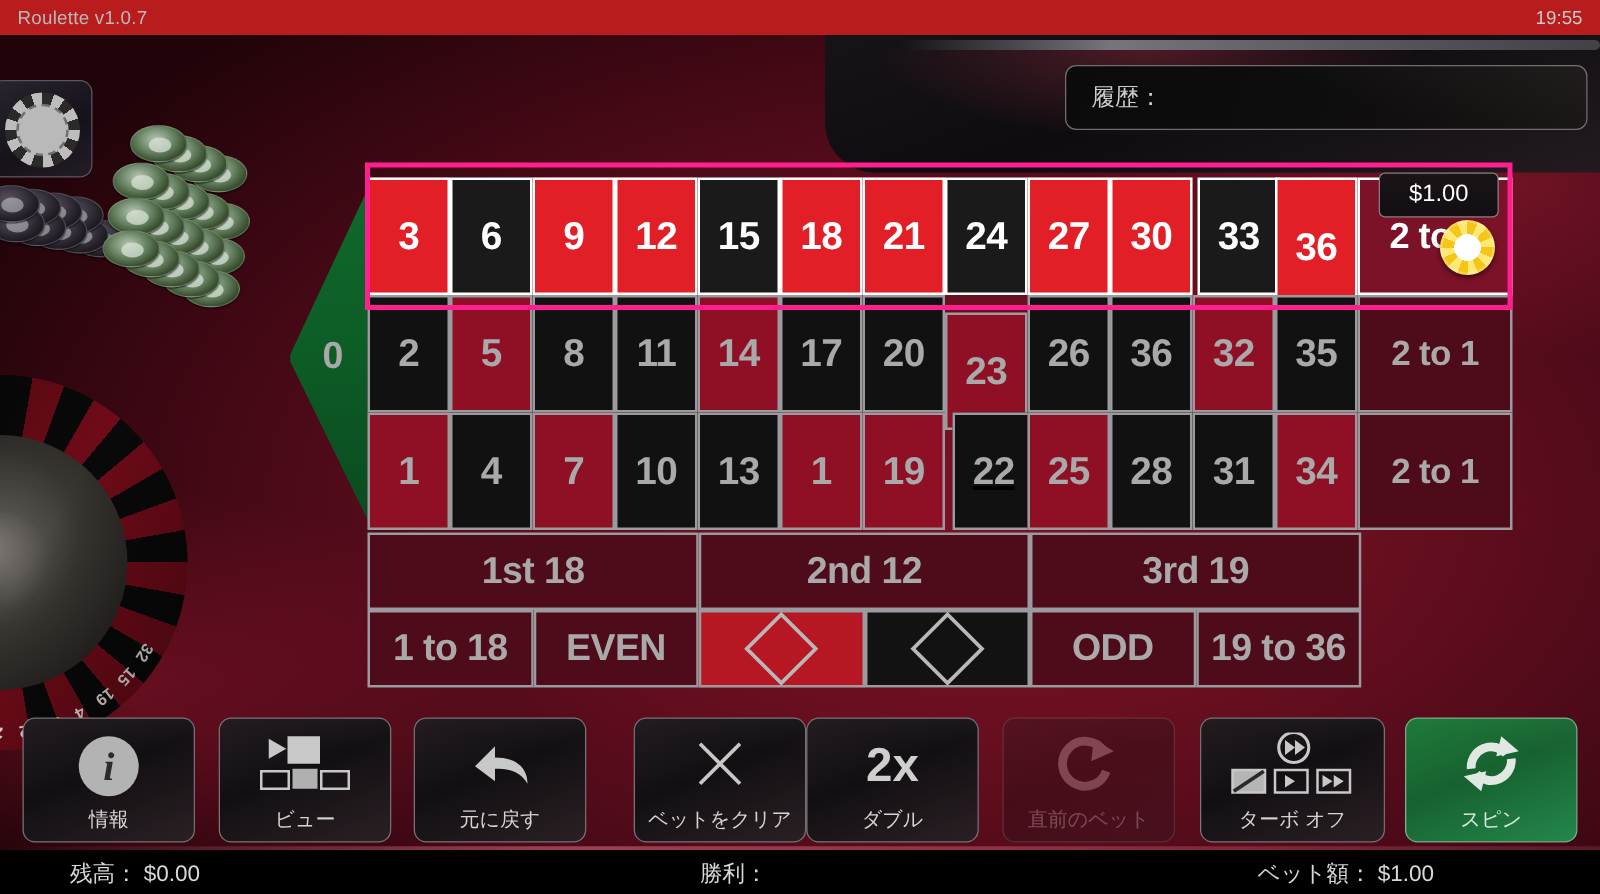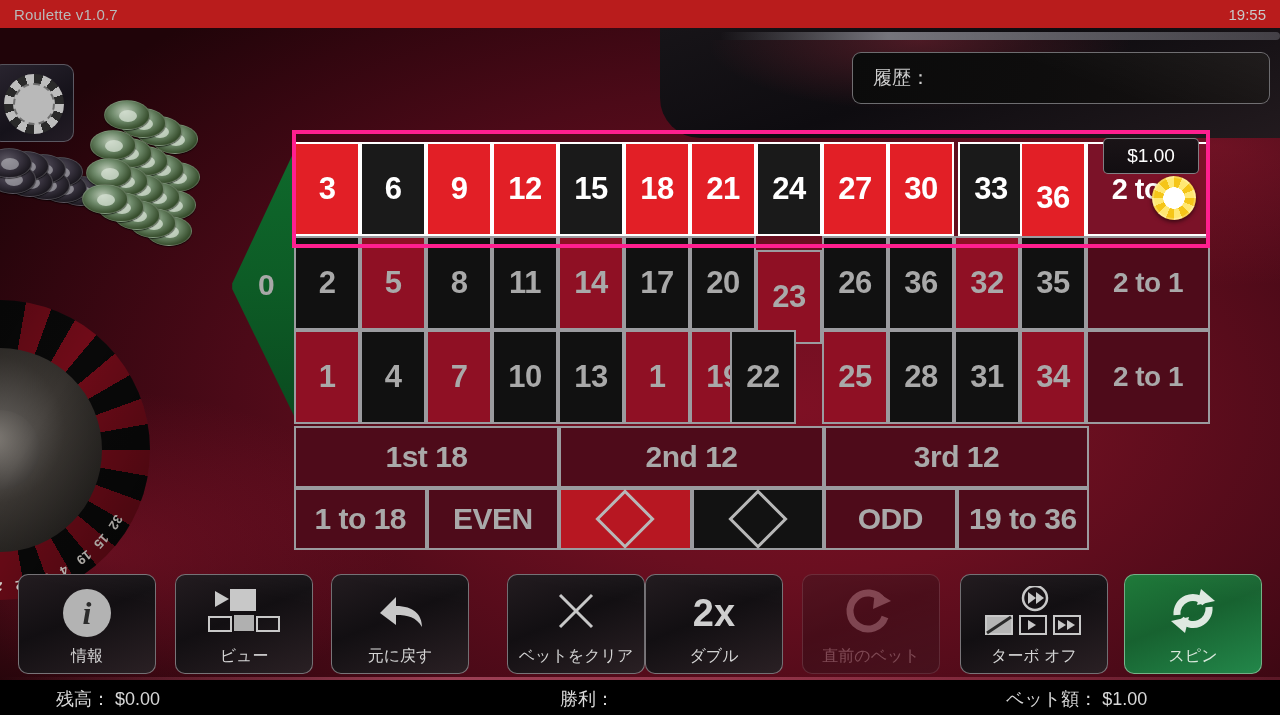--- a/index.html
+++ b/index.html
@@ -483,21 +483,21 @@
           </div>
           <div class="cell black" style="left: 264px; top: 188px; width: 66px; height: 94px;">
             <span class="v">13</span>
           </div>
           <div class="cell red" style="left: 330px; top: 188px; width: 66px; height: 94px;">
             <span class="v">1</span>
           </div>
           <div class="cell red" style="left: 396px; top: 188px; width: 66px; height: 94px;">
             <span class="v">19</span>
           </div>
-          <div class="cell black" style="left: 436px; top: 188px; width: 66px; height: 94px;">
+          <div class="cell black" style="left: 468px; top: 188px; width: 66px; height: 94px; text-decoration: underline;">
             <span class="v">22</span>
           </div>
           <div class="cell red" style="left: 528px; top: 188px; width: 66px; height: 94px;">
             <span class="v">25</span>
           </div>
           <div class="cell black" style="left: 594px; top: 188px; width: 66px; height: 94px;">
             <span class="v">28</span>
           </div>
           <div class="cell black" style="left: 660px; top: 188px; width: 66px; height: 94px;">
             <span class="v">31</span>
@@ -511,21 +511,21 @@
         </div>
       </div>
     <div id="dozens-row">
         <div class="cell wide" style="left: 66px; top: 294px; width: 265px; height: 62px;">
           <span class="v">1st 18</span>
         </div>
         <div class="cell wide" style="left: 331px; top: 294px; width: 265px; height: 62px;">
           <span class="v">2nd 12</span>
         </div>
         <div class="cell wide" style="left: 596px; top: 294px; width: 265px; height: 62px;">
-          <span class="v">3rd 12</span>
+          <span class="v">3rd 19</span>
         </div>
       </div>
     <div id="outside-row">
         <div class="cell wide" style="left: 66px; top: 356px; width: 132.5px; height: 62px;">
           <span class="v">1 to 18</span>
         </div>
         <div class="cell wide" style="left: 198.5px; top: 356px; width: 132.5px; height: 62px;">
           <span class="v">EVEN</span>
         </div>
         <div class="cell ev-red" style="left: 331px; top: 356px; width: 132.5px; height: 62px;">

